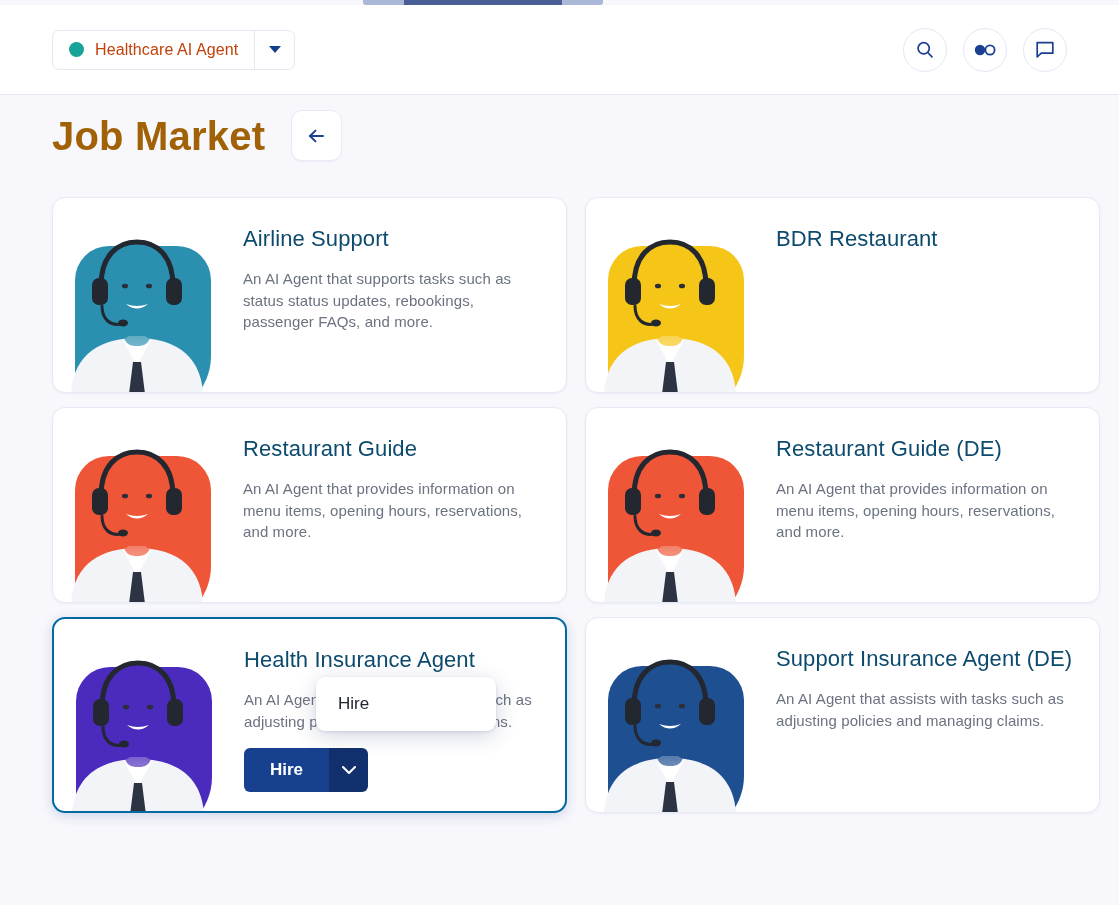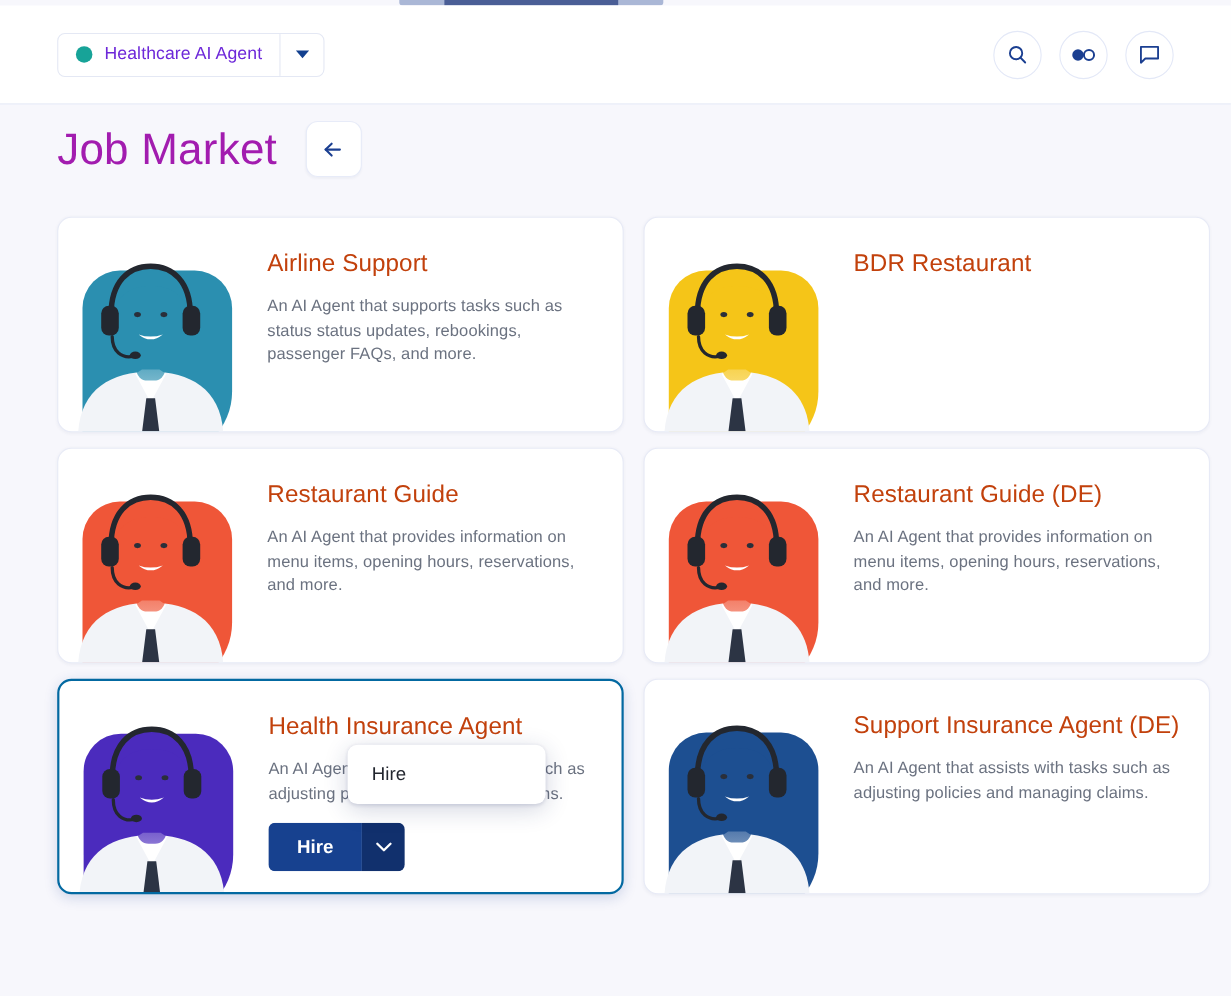--- a/index.html
+++ b/index.html
@@ -73,21 +73,21 @@
     cursor: pointer;
   }
   .status-dot {
     width: 15px; height: 15px;
     border-radius: 50%;
     background: #17a398;
     flex: none;
   }
   .agent-name {
     font-size: 16px;
-    color: #6d28d9;
+    color: #c2410c;
     letter-spacing: .1px;
     white-space: nowrap;
   }
   .agent-selector .caret {
     width: 40px;
     border-left: 1px solid #e4e8f4;
     display: flex;
     align-items: center;
     justify-content: center;
     cursor: pointer;
@@ -119,22 +119,22 @@
   .page-head {
     position: absolute;
     top: 110px;
     left: 52px;
     display: flex;
     align-items: center;
     gap: 26px;
   }
   .page-title {
     font-size: 40px;
-    font-weight: 400;
-    color: #a21caf;
+    font-weight: 700;
+    color: #a16207;
     letter-spacing: .2px;
     line-height: 1;
   }
   .back-button {
     width: 51px; height: 51px;
     background: #fff;
     border: 1px solid #e7ebf8;
     border-radius: 11px;
     display: flex;
     align-items: center;
@@ -195,21 +195,21 @@
   }
 
   .card-body {
     padding: 26px 22px 18px 22px;
     flex: 1;
     min-width: 0;
   }
   .card-title {
     font-size: 22px;
     font-weight: 400;
-    color: #c2410c;
+    color: #0c4a6e;
     line-height: 1.38;
     letter-spacing: .1px;
     margin-bottom: 14px;
   }
   .card-desc {
     font-size: 15px;
     line-height: 1.42;
     color: #6b7280;
     letter-spacing: .1px;
   }

